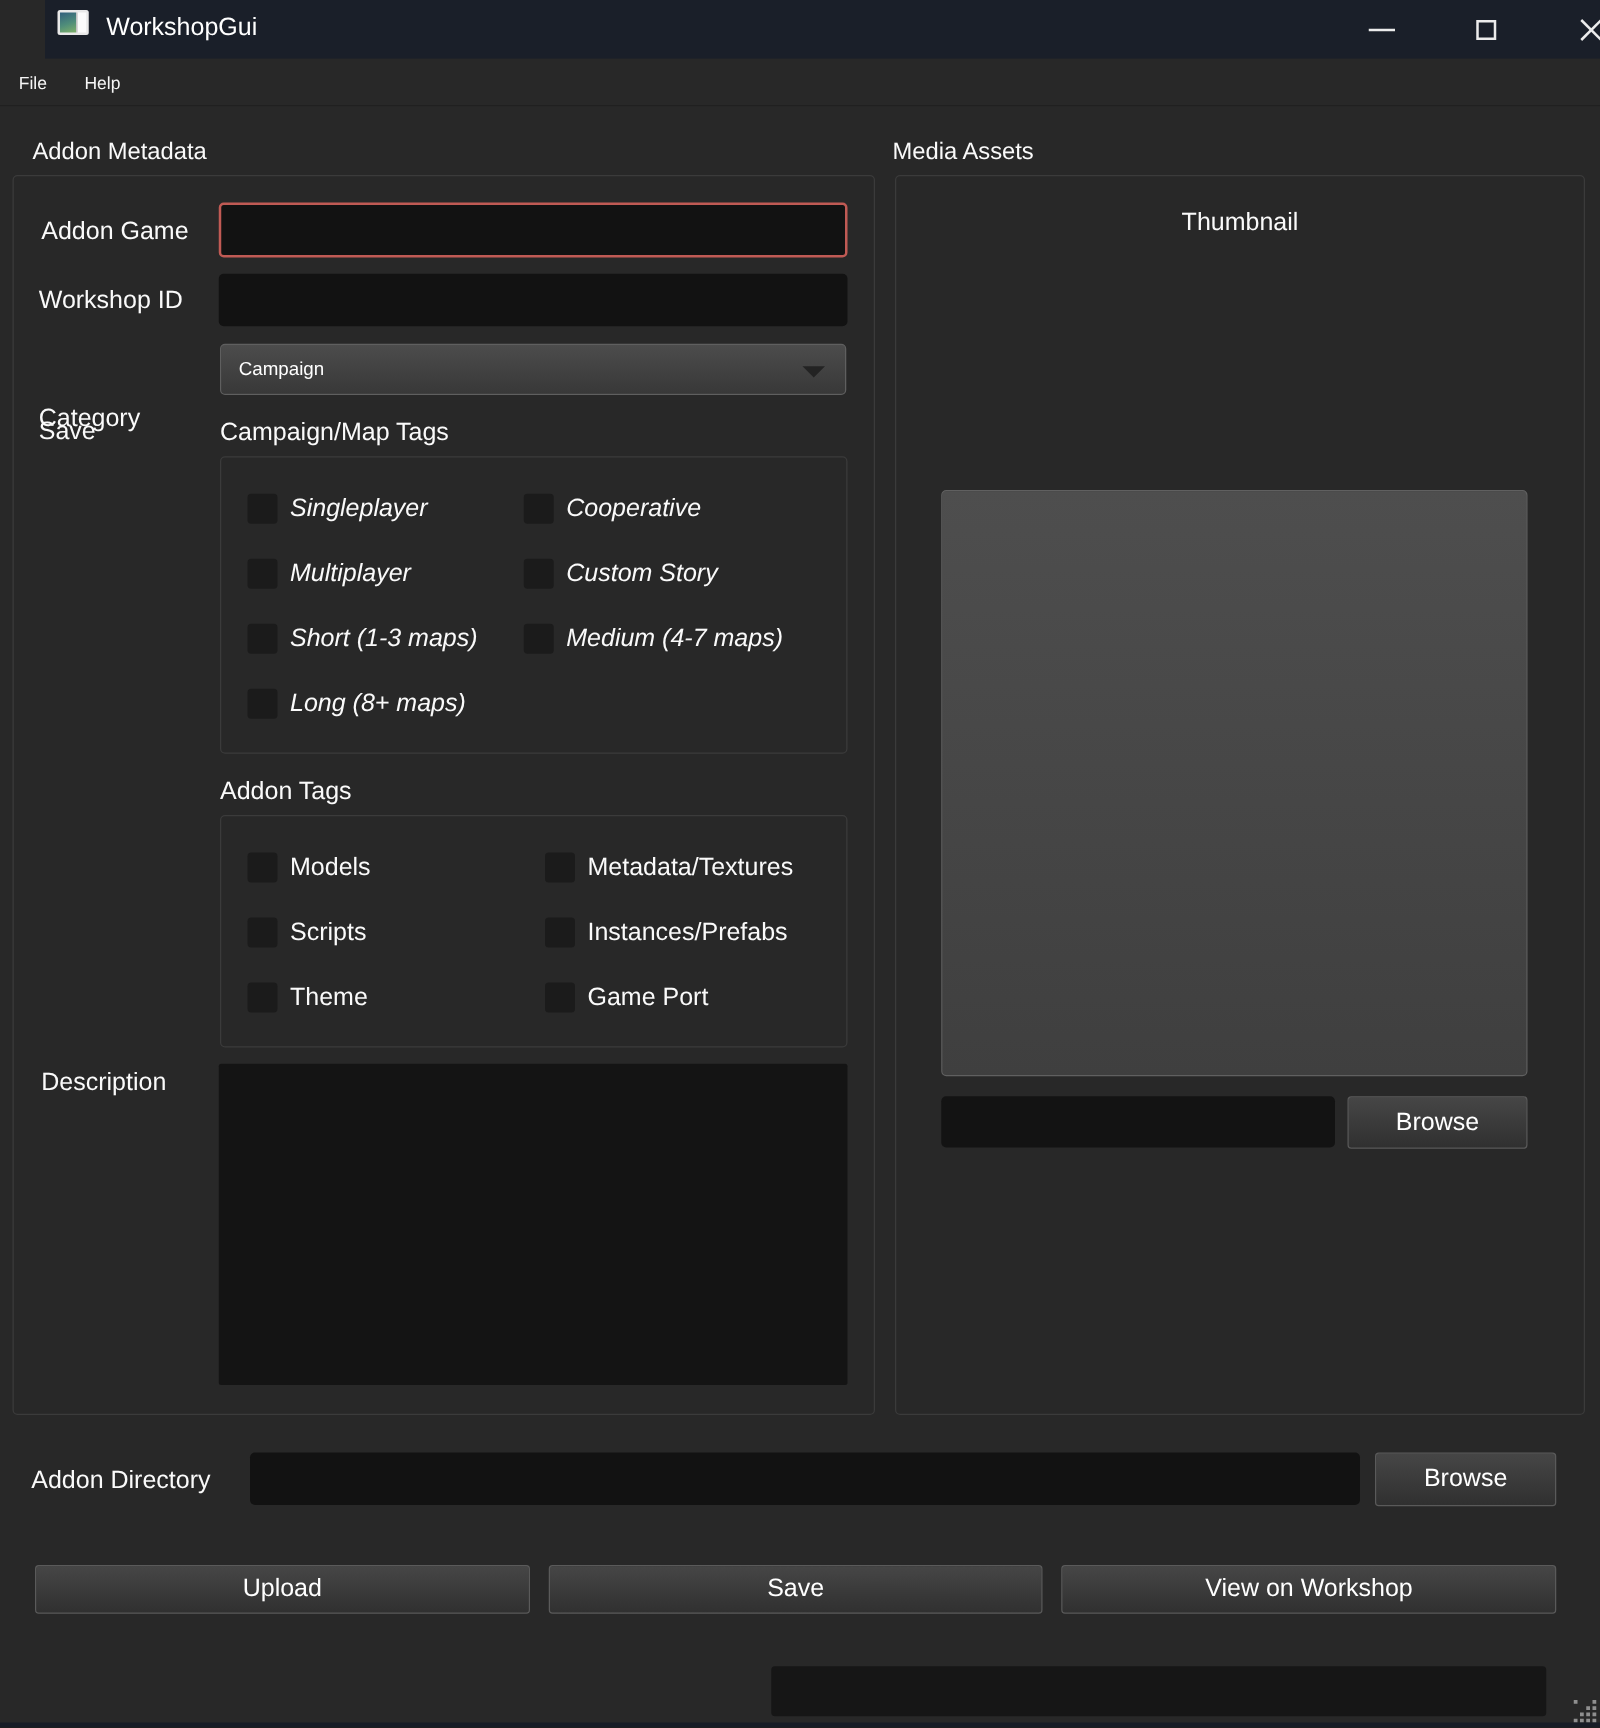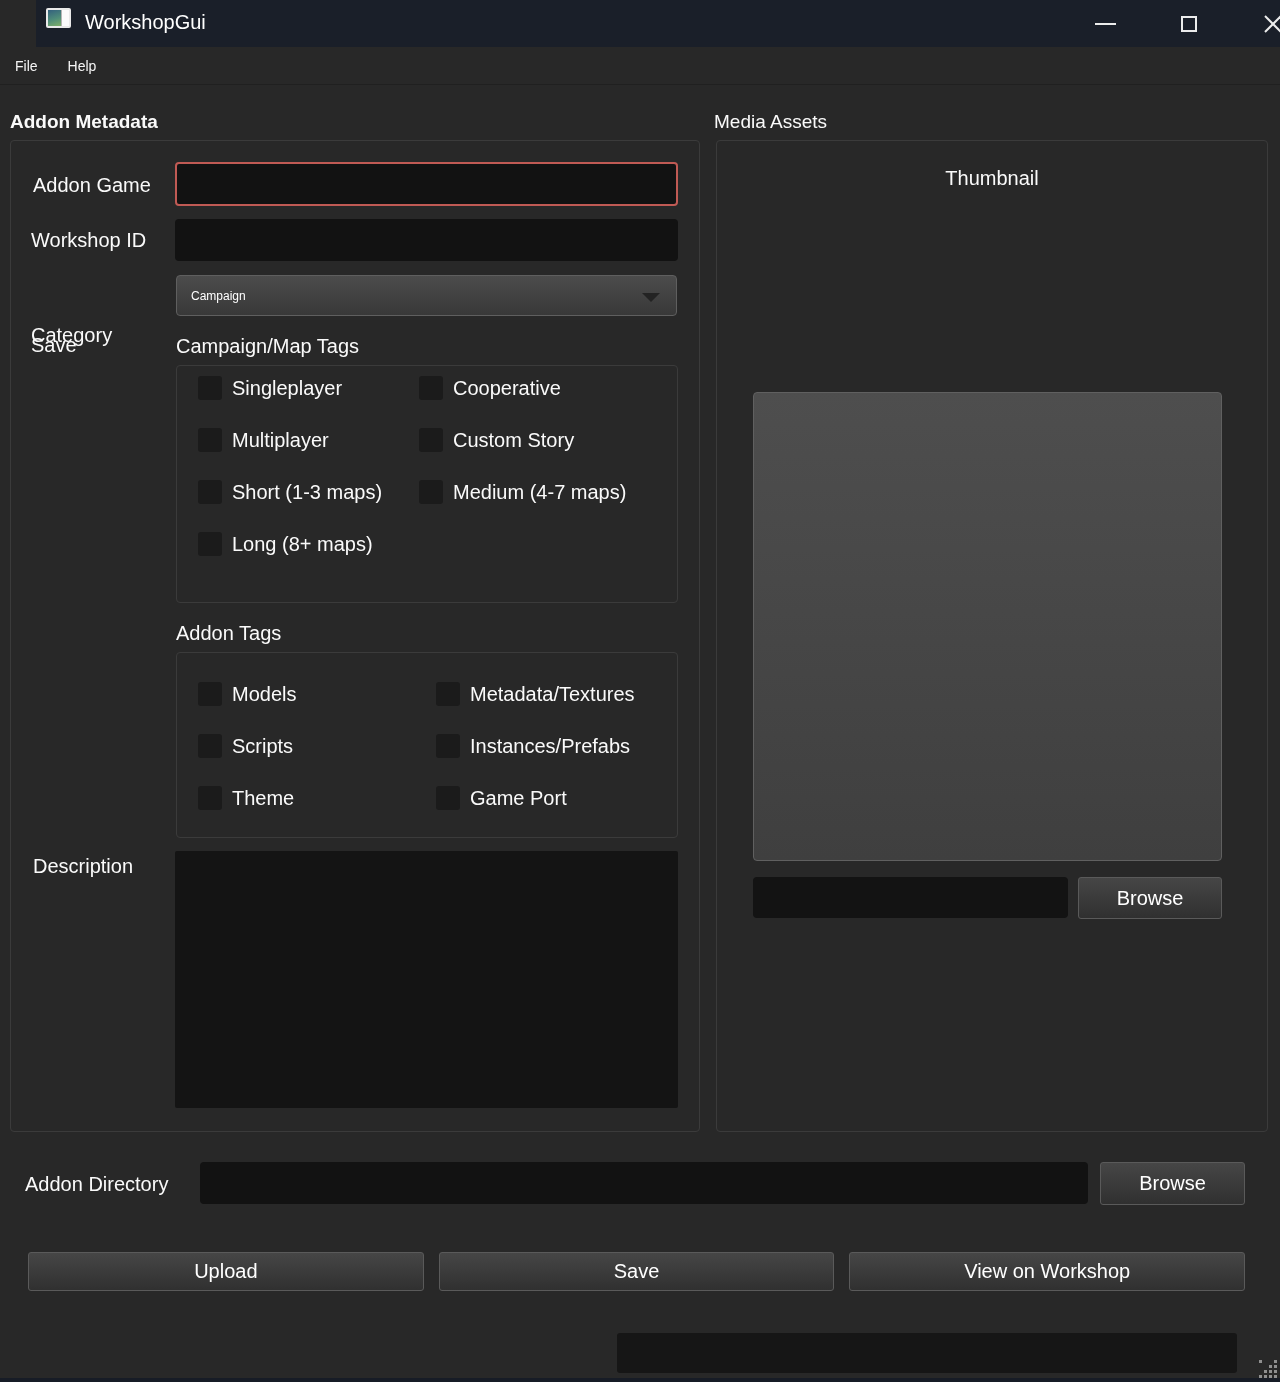--- a/index.html
+++ b/index.html
@@ -36,21 +36,21 @@
   
   .section-label { position:absolute; font-size:19px; color:#fafafa; }
   .groupbox { position:absolute; border:1px solid #3b3b3b; border-radius:4px; }
   .field-label { position:absolute; font-size:20px; color:#fafafa; white-space:nowrap; }
   .text-input { position:absolute; background:#121212; border:none; border-radius:4px; color:#e8e8e8; font-size:19px; padding:0 12px; font-family:"Liberation Sans",sans-serif; outline:none; }
   .error-input { border:2px solid #c05a54; }
   
   .combo {
     position:absolute; left:176px; top:275px; width:501px; height:41px;
     background:linear-gradient(#4c4c4c,#383838); border:1px solid #5f5f5f; border-radius:4px;
-    display:flex; align-items:center; padding:0 14px; font-size:12px; color:#ffffff; cursor:default;
+    display:flex; align-items:center; padding:0 14px; font-size:15px; color:#ffffff; cursor:default;
   }
   .combo-arrow {
     position:absolute; right:16px; top:17px; width:0; height:0;
     border-left:9px solid transparent; border-right:9px solid transparent; border-top:9px solid #232323;
   }
   
   .cb-grid { position:absolute; display:grid; row-gap:28px; }
   .cb-item { display:flex; align-items:center; cursor:default; }
   .cb-box { width:24px; height:24px; background:#1b1b1b; border-radius:3px; flex:none; }
   .cb-label { font-size:20px; color:#fafafa; margin-left:10px; white-space:nowrap; }
@@ -108,40 +108,40 @@
         <line x1="18" y1="2" x2="2" y2="18" stroke="#ececec" stroke-width="2"></line>
       </svg>
     </span>
   </div>
 
   <div class="menubar">
       <span class="menu-item">File</span>
       <span class="menu-item">Help</span>
     </div>
 
-  <div class="section-label" style="left:10px; top:111px;font-weight:bold;">Addon Metadata</div>
+  <div class="section-label" style="left:26px; top:111px;">Addon Metadata</div>
   <div class="groupbox" style="left:10px; top:140px; width:690px; height:992px;"></div>
 
   <div class="field-label" style="left:33px; top:174px;">Addon Game</div>
   <input class="text-input error-input" style="left: 175px; top: 162px; width: 503px; height: 44px;" value="">
 
   <div class="field-label" style="left:31px; top:229px;">Workshop ID</div>
   <input class="text-input" style="left: 175px; top: 219px; width: 503px; height: 42px;" value="">
 
   <div class="field-label" style="left:31px; top:284px;margin-top:40px;">Category</div>
   <div class="combo">
     <span>Campaign</span>
     <span class="combo-arrow"></span>
   </div>
 
   <div class="field-label" style="left:31px; top:334px;">Save</div>
 
   <div class="field-label" style="left:176px; top:335px;">Campaign/Map Tags</div>
   <div class="groupbox" style="left:176px; top:365px; width:502px; height:238px;"></div>
-  <div class="cb-grid" style="left:198px; top:376px; width:460px; grid-template-columns:221px 1fr;">
+  <div class="cb-grid" style="left:198px; top:395px; width:460px; grid-template-columns:221px 1fr;font-style:italic;">
       <label class="cb-item">
       <span class="cb-box"></span>
       <span class="cb-label">Singleplayer</span>
     </label>
       <label class="cb-item">
       <span class="cb-box"></span>
       <span class="cb-label">Cooperative</span>
     </label>
       <label class="cb-item">
       <span class="cb-box"></span>

